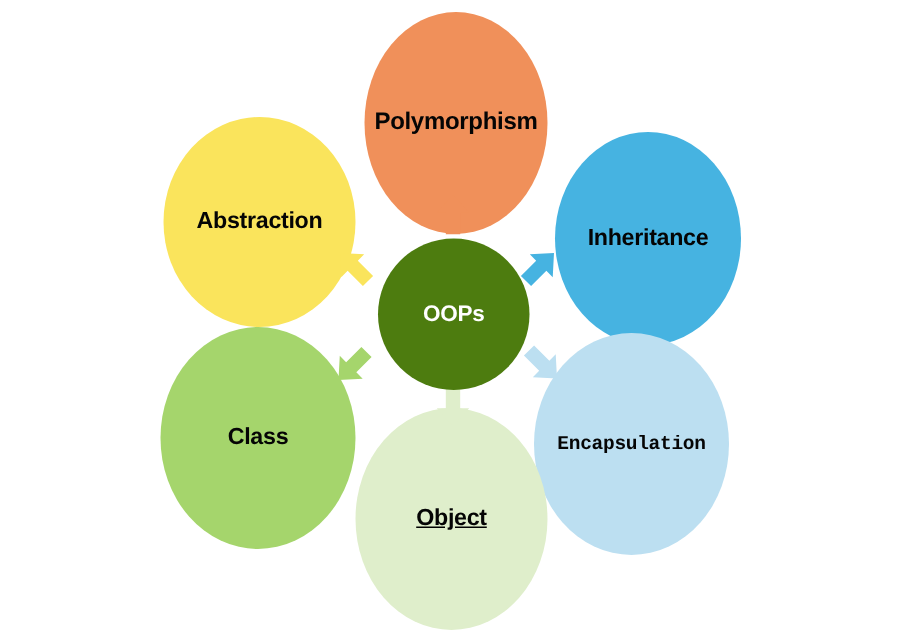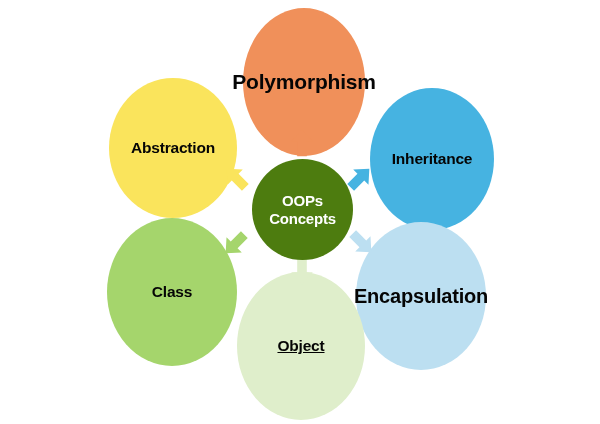--- a/index.html
+++ b/index.html
@@ -32,33 +32,33 @@
     color: #050505;
     letter-spacing: -0.2px;
     line-height: 1.12;
     white-space: nowrap;
   }
   
   #node-polymorphism {
     left: 243px; top: 8px;
     width: 122px; height: 148px;
   }
-  #node-polymorphism .node-label { font-size: 21px; }
+  #node-polymorphism .node-label { font-size: 16px; }
 
   #node-inheritance {
     left: 370px; top: 88px;
     width: 124px; height: 142px;
   }
   #node-inheritance .node-label { font-size: 15.5px; }
 
   #node-encapsulation {
     left: 356px; top: 222px;
     width: 130px; height: 148px;
   }
-  #node-encapsulation .node-label { font-size: 20px; }
+  #node-encapsulation .node-label { font-size: 13px; font-family: Liberation Mono, monospace; }
 
   #node-object {
     left: 237px; top: 272px;
     width: 128px; height: 148px; text-decoration: underline;
   }
   #node-object .node-label { font-size: 15.5px; }
 
   #node-class {
     left: 107px; top: 218px;
     width: 130px; height: 148px;
@@ -171,17 +171,16 @@
     <svg viewBox="0 0 100 100">
       <g transform="rotate(315 50 50)">
         <polygon points="50,6 86,46 66,46 66,94 34,94 34,46 14,46" fill="#FAE45C"></polygon>
       </g>
     </svg>
   </div>
 
   <div class="node" id="node-center" style="background: #4d7c0f;">
     <span class="node-label" style="color: rgb(255, 255, 255);">
       <span>OOPs</span><br>
-      <span>Concepts</span>
     </span>
   </div>
 
 </div>
 
 </body></html>

